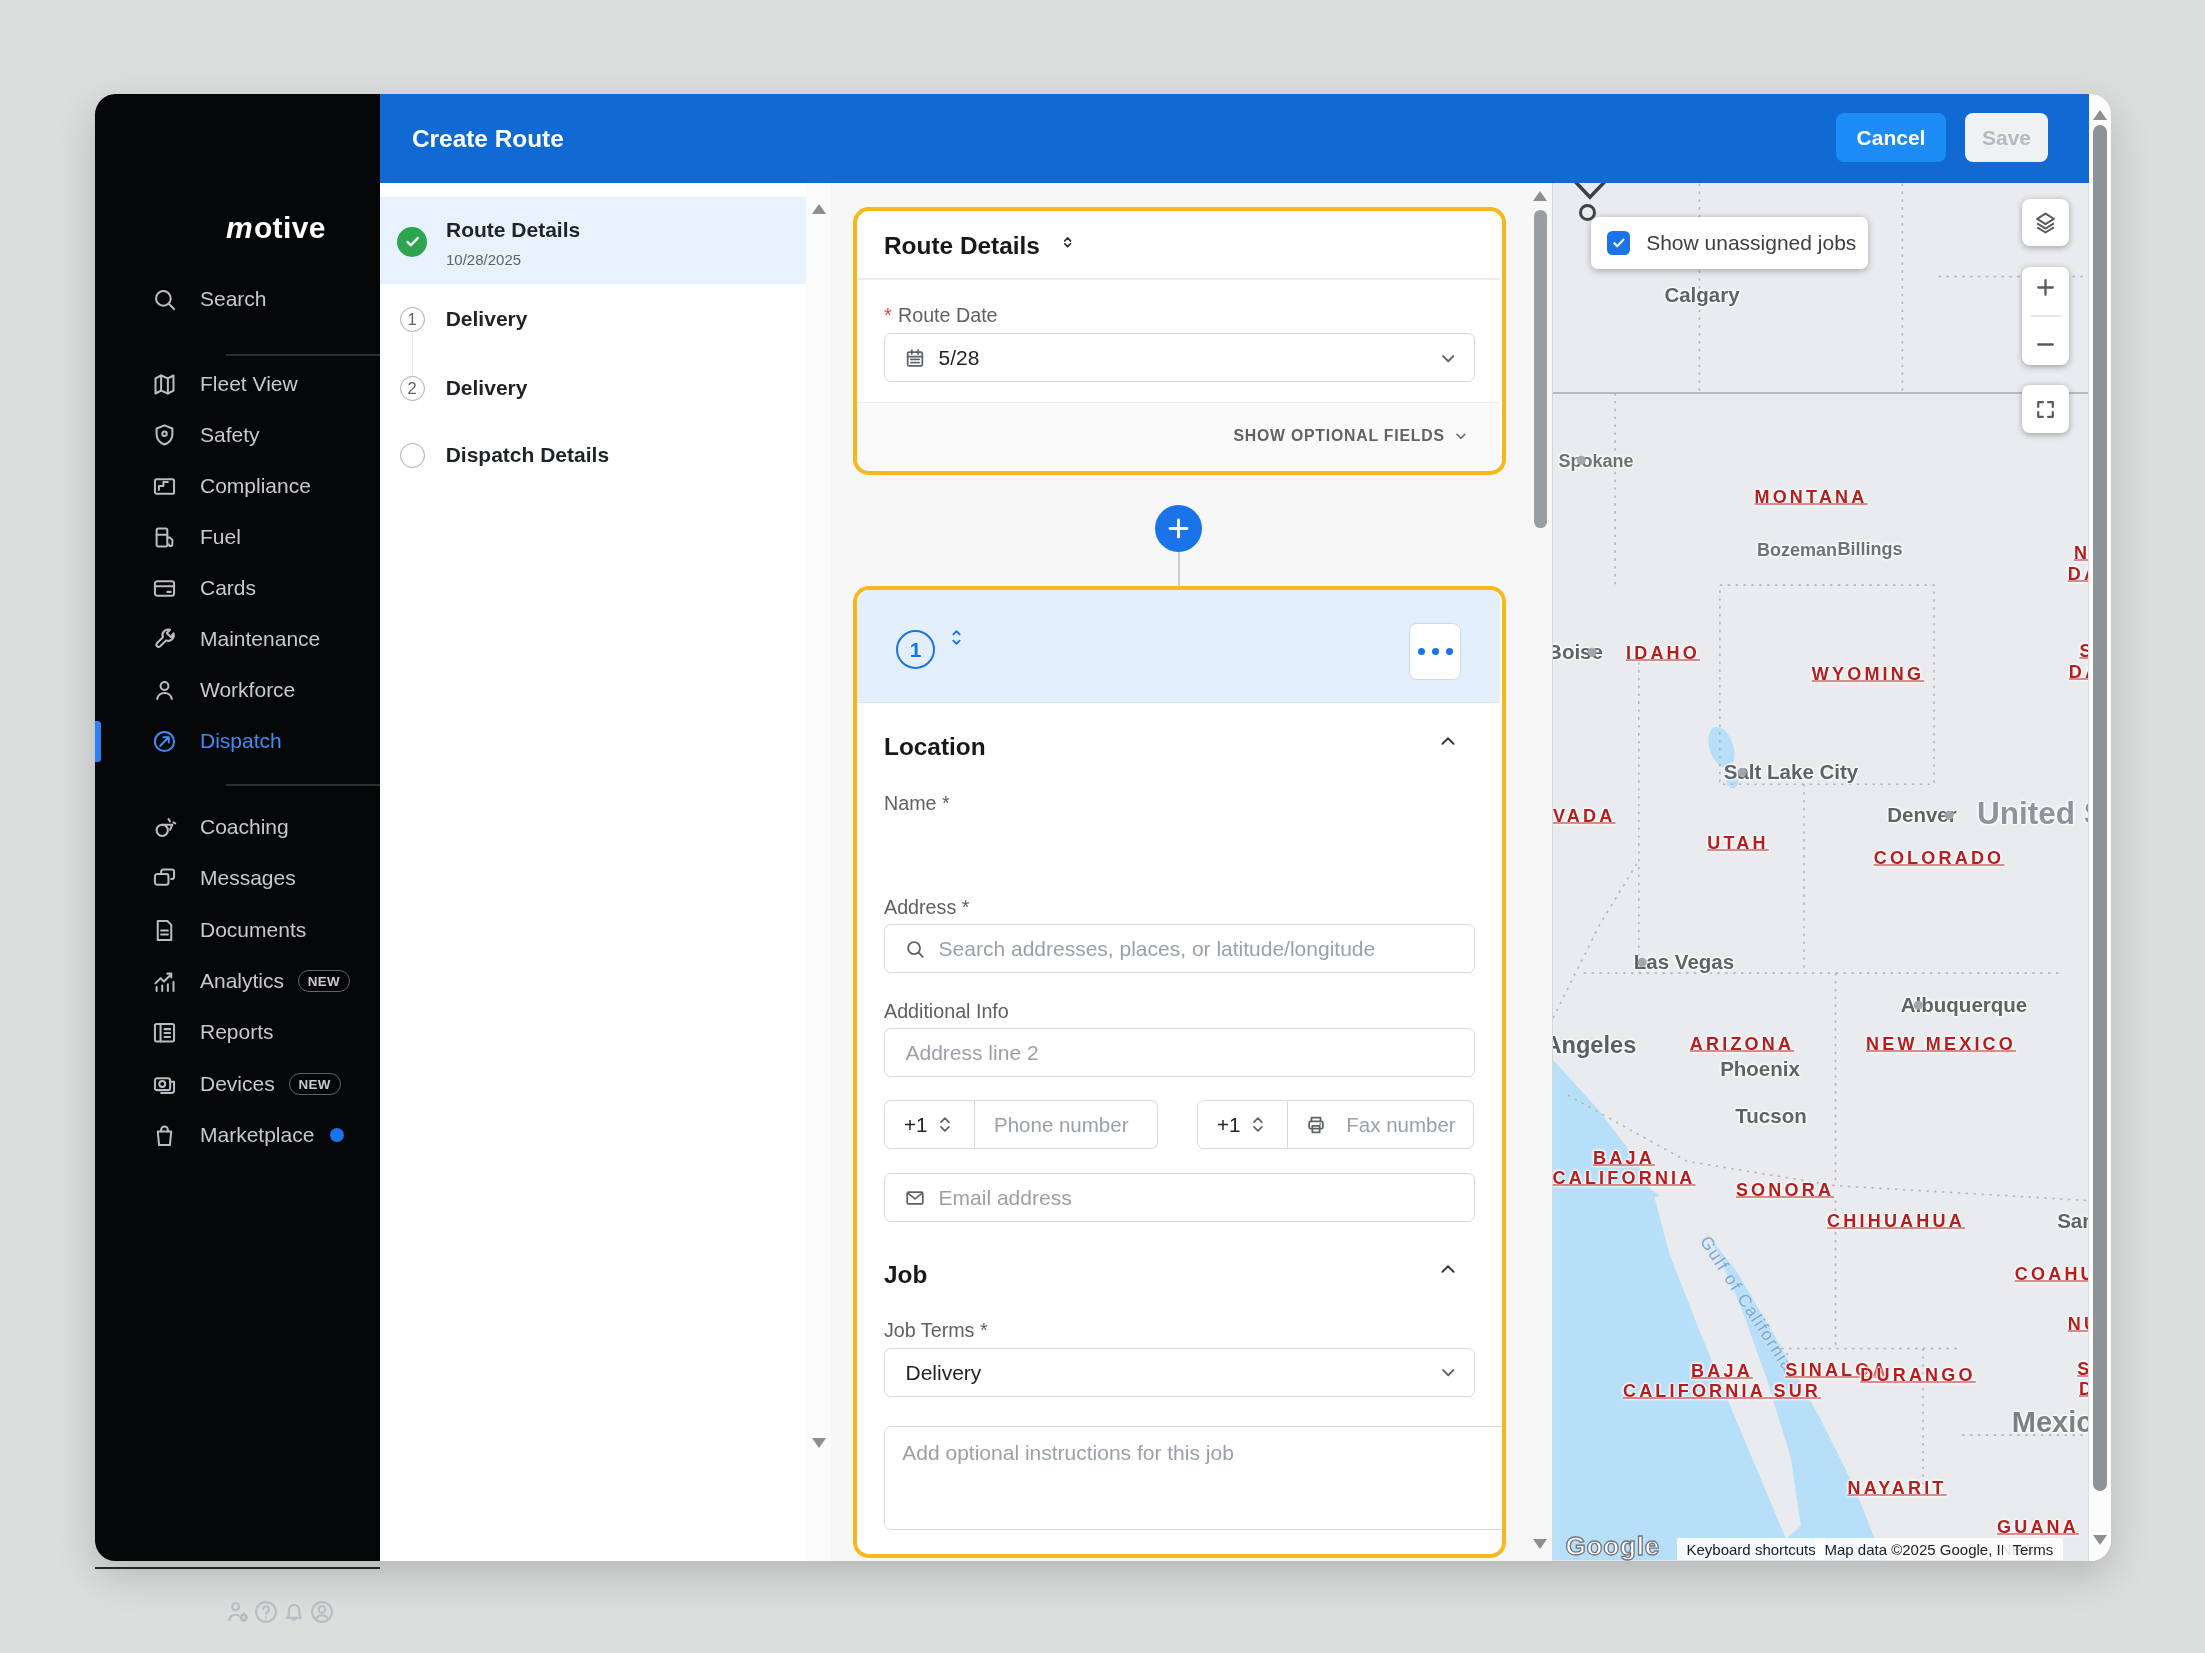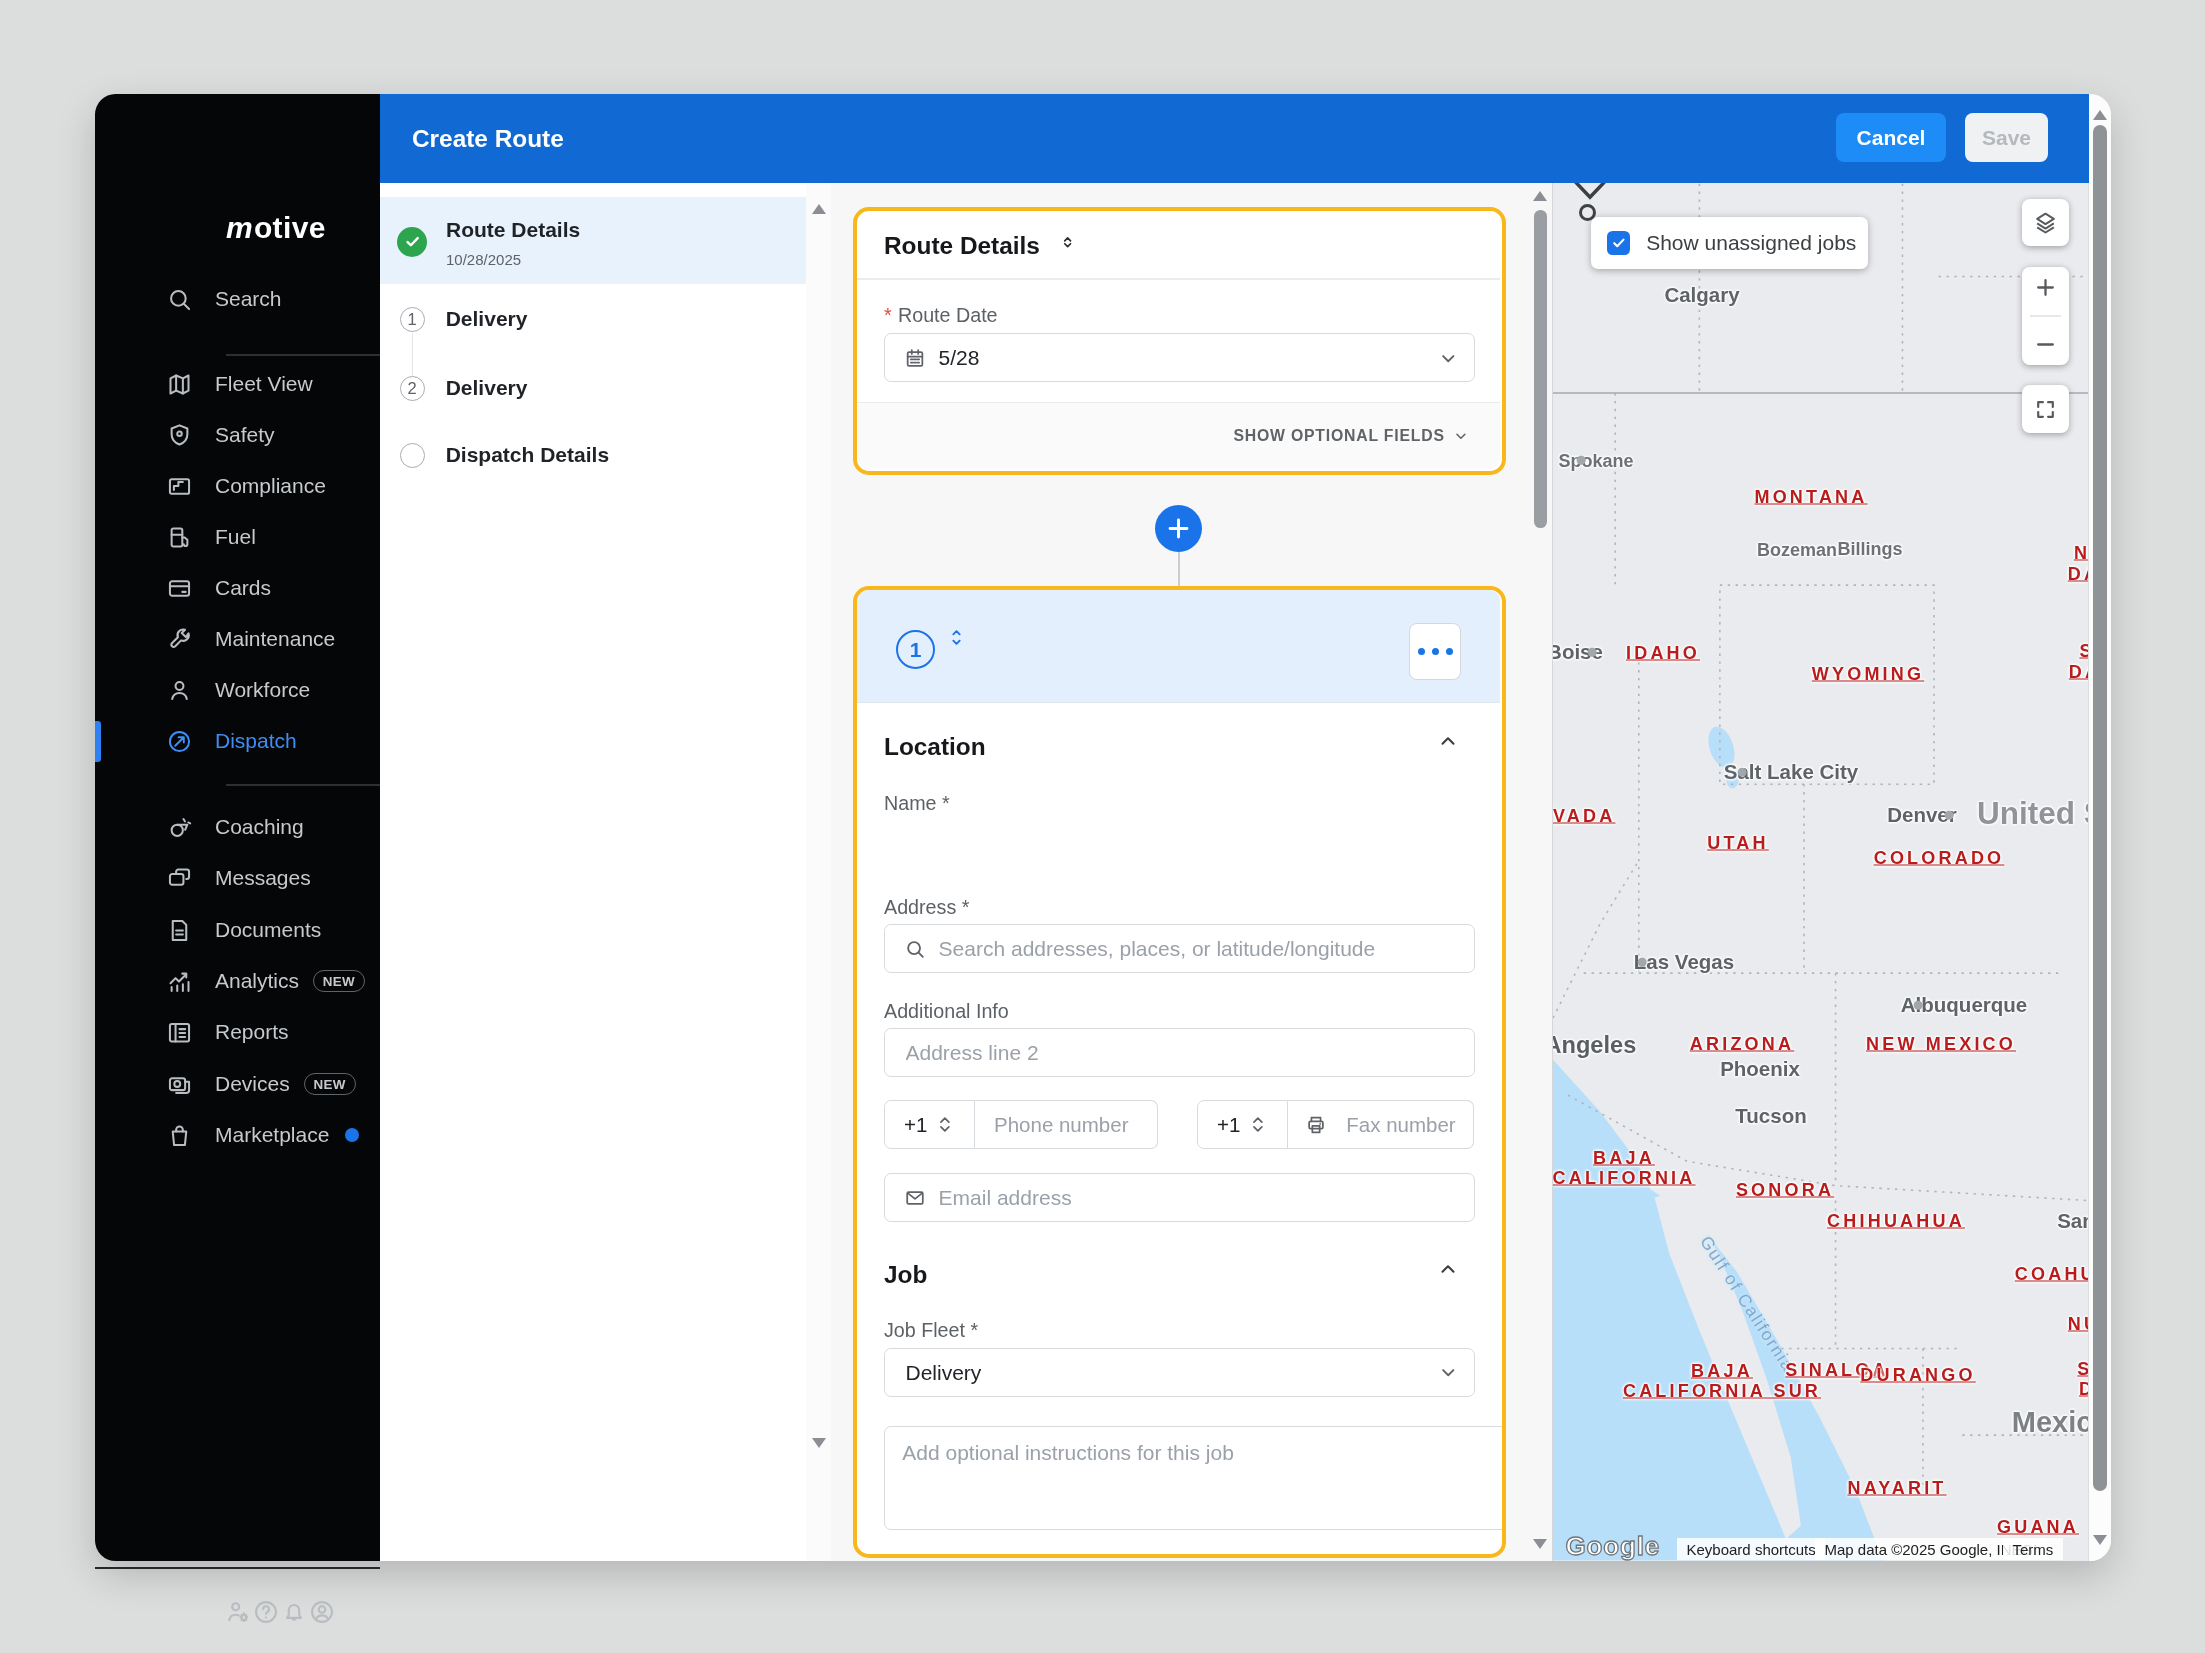--- a/index.html
+++ b/index.html
@@ -13,21 +13,21 @@
   #stepsPanel { left:380px; top:183px; width:426px; height:1378px; background:#ffffff; }
   #gutter { left:806px; top:183px; width:25px; height:1378px; background:#fbfbfc; }
   #formPanel { left:831px; top:183px; width:721px; height:1378px; background:#f7f7f8; }
   #mapPanel { left:1552px; top:183px; width:536px; height:1378px; background:#e9ebee; overflow:hidden; border-left:0.8px solid #d5d7d9; }
   #winScroll { left:2089px; top:94px; width:22px; height:1467px; background:#fcfcfd; border-radius:0 20.5px 20.5px 0; }
   #winShadow { left:95px; top:94px; width:2016px; height:1467px; border-radius:20.5px; box-shadow:0 14px 39px rgba(0,0,0,.18); pointer-events:none; }
 
   
   .logo { position:absolute; left:131px; top:117px; color:#fff; font-size:30px; font-weight:800; letter-spacing:0.4px; }
   .logo .m { font-style:italic; margin-right:0.8px; }
-  .nav-item { position:absolute; left:0; width:285px; height:50px; display:flex; align-items:center; padding-left:71px; cursor:pointer; }
+  .nav-item { position:absolute; left:0; width:285px; height:50px; display:flex; align-items:center; padding-left:56px; cursor:pointer; }
   .nav-item .ic { width:27px; height:27px; color:#b9bdc1; flex:0 0 27px; display:flex; }
   .nav-item .lbl { margin-left:22px; font-size:21px; color:#c6cacd; white-space:nowrap; }
   .nav-item.active .ic { color:#3f8cf3; }
   .nav-item.active .lbl { color:#3f8cf3; }
   .nav-badge { margin-left:14px; font-size:13.4px; font-weight:bold; color:#c6cacd; border:1.6px solid #5f6468; border-radius:11px; padding:2.4px 8.7px; letter-spacing:0.4px; }
   .nav-dot { margin-left:15.8px; width:14px; height:14px; border-radius:50%; background:#1a73e8; }
   .sb-divider { position:absolute; left:131px; width:213px; height:1.6px; background:#2e2f31; }
   .sb-divider.full { left:0; width:285px; background:#242628; }
   .active-bar { position:absolute; left:0; width:6.3px; height:41px; background:#2f80f2; border-radius:0 3.2px 3.2px 0; }
   .sb-foot { position:absolute; left:0; top:1493px; width:285px; height:50px; display:flex; align-items:center; justify-content:space-between; padding:0 88px 0 129px; }
@@ -477,21 +477,21 @@
             <path d="M4.5 7l7.5 6 7.5-6"></path>
           </svg></span>
       <input placeholder="Email address" style="">
     </div>
 
     <div class="c-title" style="top:671px">Job</div>
     <div class="sec-chev" style="top:668px"><svg viewBox="0 0 24 24" fill="none" stroke="currentColor" stroke-width="2.3" stroke-linecap="round" stroke-linejoin="round">
           <path d="M6 15l6-6 6 6"></path>
         </svg></div>
 
-    <div class="fld-label" style="top:729px">Job Fleet *</div>
+    <div class="fld-label" style="top:729px">Job Terms *</div>
     <div class="inp" style="top:758px">
       <span class="pad"></span>
       <span class="val">Delivery</span>
       <span class="chev"><svg viewBox="0 0 24 24" fill="none" stroke="currentColor" stroke-width="2.2" stroke-linecap="round" stroke-linejoin="round">
             <path d="M6 9.5l6 6 6-6"></path>
           </svg></span>
     </div>
 
     <div class="txtarea">
       <textarea placeholder="Add optional instructions for this job" style=""></textarea>

